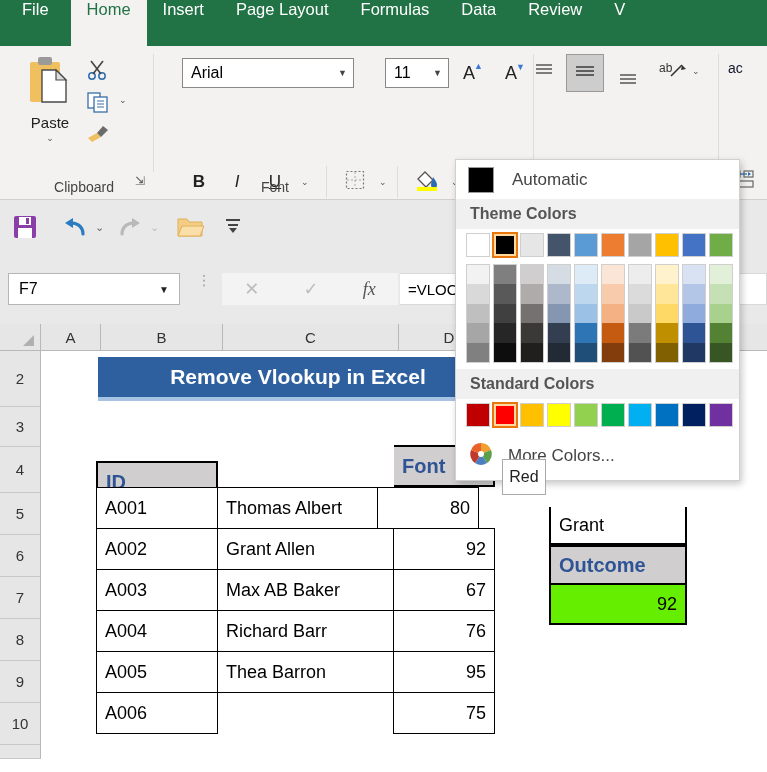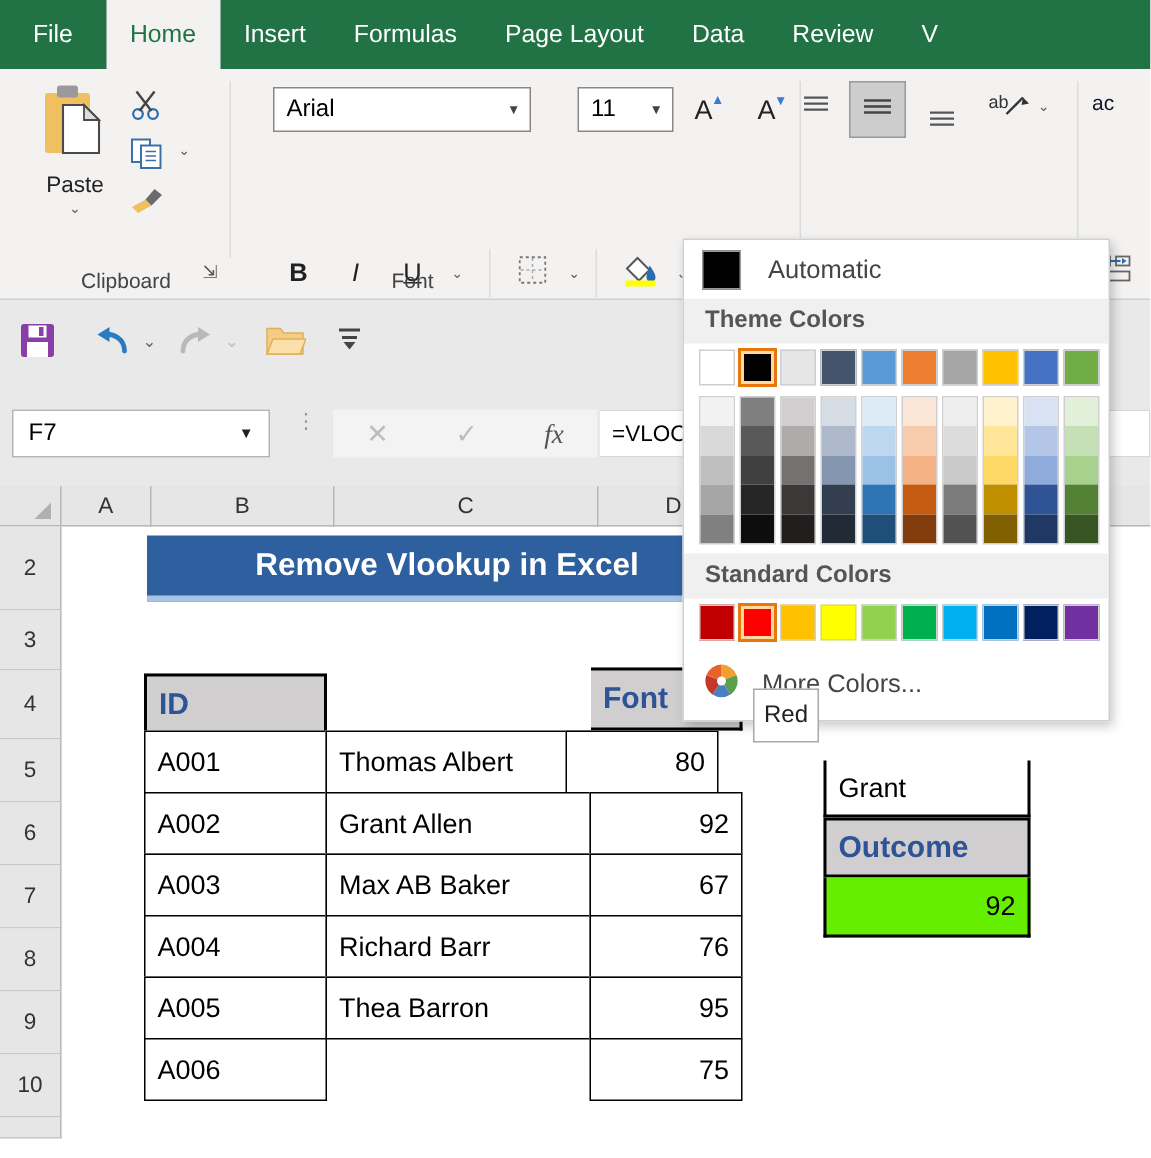--- a/index.html
+++ b/index.html
@@ -12,21 +12,21 @@
   #app { position: relative; width: 767px; height: 772px; }
 
   
   .ribbon-tabs {
     position: absolute; left: 0; top: 0; width: 767px; height: 46px;
     background: #217346;
     display: flex; align-items: flex-end;
   }
   .tab {
     height: 46px; padding: 0 16px;
-    display: flex; align-items: center; justify-content: center;
+    display: flex; justify-content: center;
     color: #ffffff; font-size: 16.5px; white-space: nowrap;
     cursor: pointer;
   }
   .tab.file { padding: 0 22px; }
   .tab.active {
     background: #f3f2f1; color: #217346;
   }
 
   
   .ribbon {
@@ -228,24 +228,24 @@
     <div class="tab file">
         <span>File</span>
       </div>
     <div class="tab active">
         <span>Home</span>
       </div>
     <div class="tab">
         <span>Insert</span>
       </div>
     <div class="tab">
+        <span>Page Layout</span>
+      </div>
+    <div class="tab">
         <span>Formulas</span>
-      </div>
-    <div class="tab">
-        <span>Page Layout</span>
       </div>
     <div class="tab">
         <span>Data</span>
       </div>
     <div class="tab">
         <span>Review</span>
       </div>
     <div class="tab">
         <span>V</span>
       </div>
@@ -566,21 +566,21 @@
       <div class="rh" style="height:42px;">8</div>
       <div class="rh" style="height:42px;">9</div>
       <div class="rh" style="height:42px;">10</div>
       <div class="rh" style="height:14px;"></div>
     </div>
 
     <div class="gridarea">
 
       <div class="cell title-cell" style="left:57px; top:6px; width:400px; height:44px;">Remove Vlookup in Excel</div>
 
-      <div class="cell hdr-cell thin-b" style="left:55px; top:98px; width:122px; height:42px; border-width:2px;">ID</div>
+      <div class="cell hdr-cell thin-b" style="left:55px; top:110px; width:122px; height:42px; border-width:2px;">ID</div>
       <div class="cell hdr-cell thin-b" style="left:353px; top:94px; width:101px; height:42px; border-width:2px; border-left:none;">Font</div>
 
       <div class="cell data-cell thin-b" style="left:55px; top:136px; width:122px; height:42px;">A001</div>
       <div class="cell data-cell thin-b" style="left:176px; top:136px; width:177px; height:42px;">Thomas Albert</div>
       <div class="cell num-cell thin-b" style="left:336px; top:136px; width:102px; height:42px;">80</div>
 
       <div class="cell data-cell thin-b" style="left:55px; top:177px; width:122px; height:42px;">A002</div>
       <div class="cell data-cell thin-b" style="left:176px; top:177px; width:177px; height:42px;">Grant Allen</div>
       <div class="cell num-cell thin-b" style="left:352px; top:177px; width:102px; height:42px;">92</div>
 

